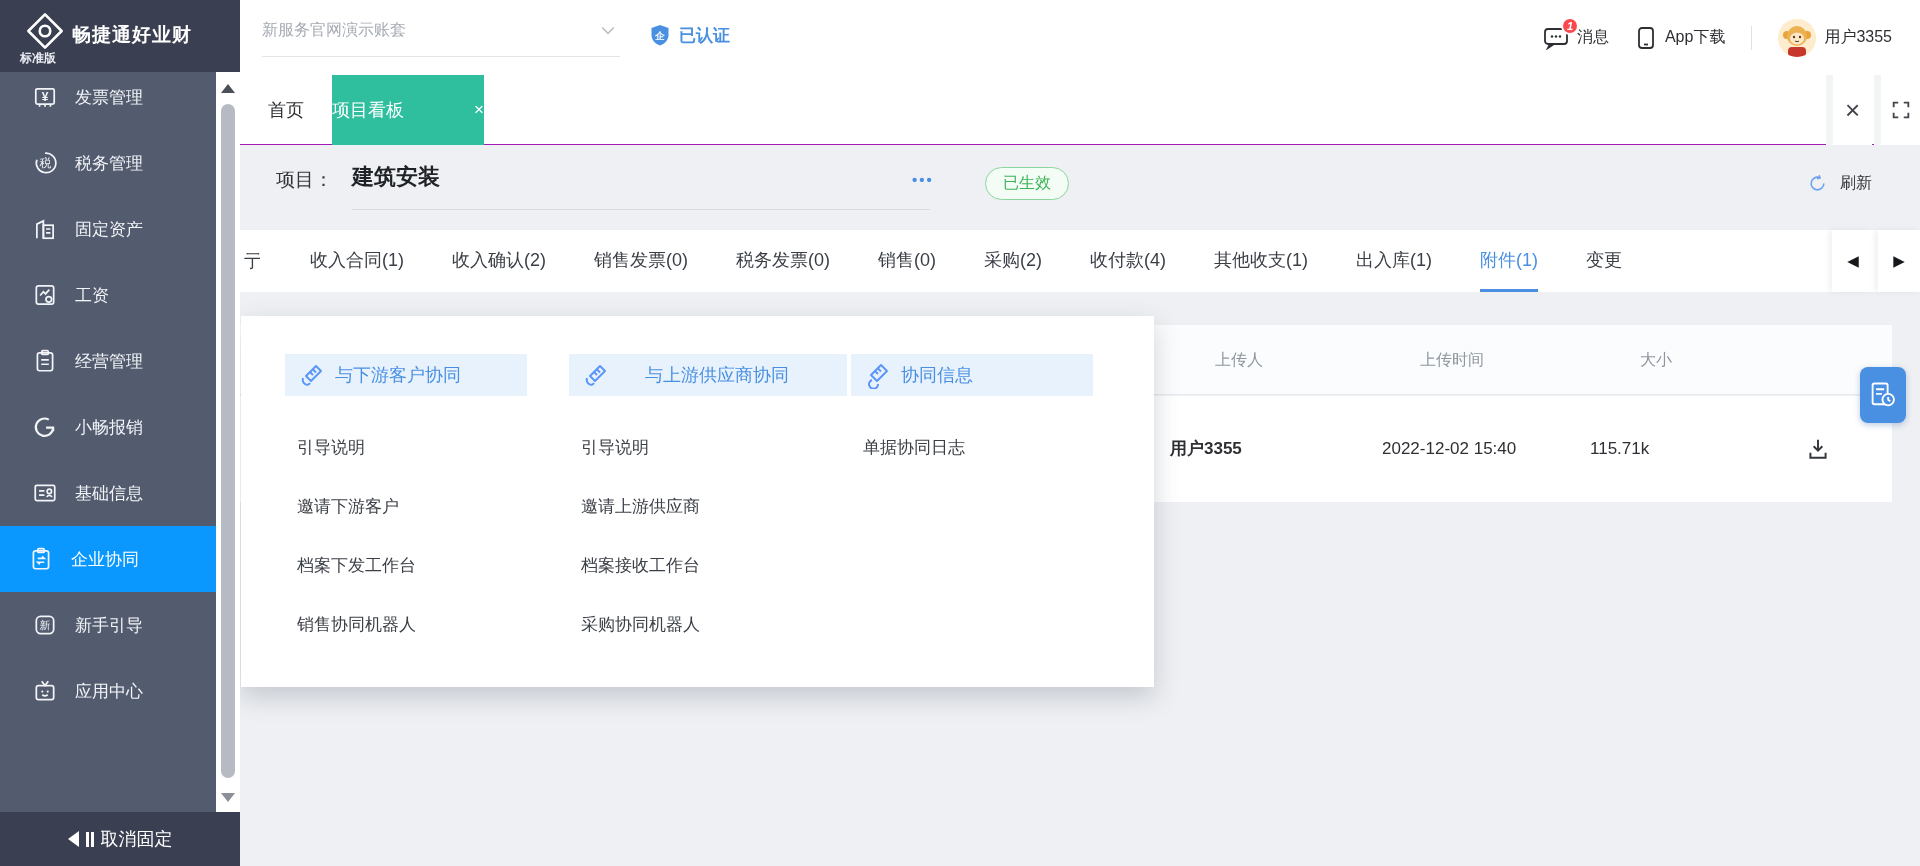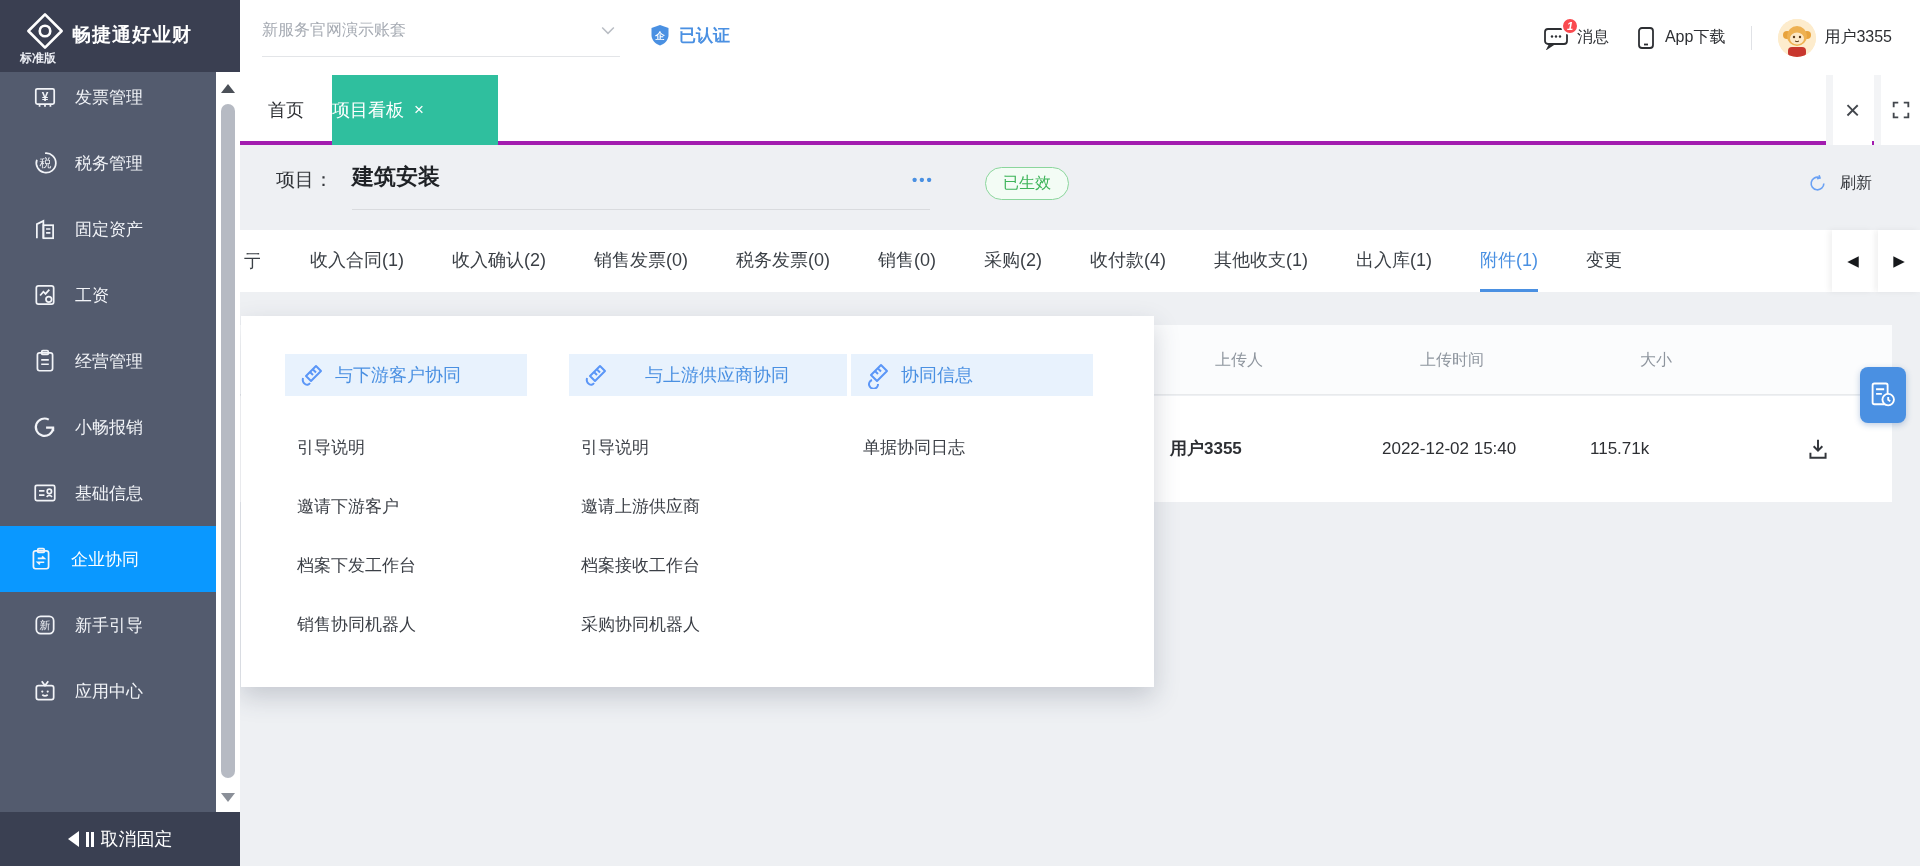--- a/index.html
+++ b/index.html
@@ -32,23 +32,23 @@
   .account-chevron { position:absolute; right:2px; top:0; color:#b9bdc4; }
   .verified { position:absolute; left:408px; top:23px; display:flex; align-items:center; gap:7px; color:#4a90e2; font-weight:bold; font-size:17px; }
   .top-right { position:absolute; right:28px; top:0; height:75px; display:flex; align-items:center; gap:26px; font-size:16px; color:#2d2f33; }
   .top-item { display:flex; align-items:center; gap:8px; cursor:pointer; }
   .msg-wrap { position:relative; width:26px; height:24px; }
   .msg-badge { position:absolute; top:-9px; right:-10px; min-width:18px; height:18px; border-radius:9px; background:#fa4a4f; border:2px solid #fff; color:#fff; font-size:11px; font-weight:bold; display:flex; align-items:center; justify-content:center; }
   .tr-divider { width:1px; height:24px; background:#e0e2e6; }
   .avatar { width:38px; height:38px; border-radius:50%; background:#fdebc9; overflow:hidden; }
 
   
-  .tabrow { position:absolute; left:240px; top:75px; width:1680px; height:70px; background:#fff; border-bottom:4px solid #a21caf; }
+  .tabrow { position:absolute; left:240px; top:75px; width:1680px; height:70px; background:#fff; border-bottom:1px solid #a21caf; }
   .tab-home { position:absolute; left:0; top:0; width:92px; height:70px; line-height:70px; text-align:center; font-size:18px; color:#2d2f33; cursor:pointer; }
-  .tab-project { position:absolute; left:92px; top:0; width:166px; height:70px; background:#2fbf9e; color:#fff; display:flex; align-items:center; justify-content:flex-start; gap:10px; font-size:18px; cursor:pointer; }
+  .tab-project { position:absolute; left:92px; top:0; width:152px; height:70px; background:#2fbf9e; color:#fff; display:flex; align-items:center; justify-content:space-between; gap:10px; font-size:18px; cursor:pointer; }
   .tab-close { font-size:17px; cursor:pointer; }
   .tr-btn { position:absolute; top:0; width:46px; height:70px; display:flex; align-items:center; justify-content:center; background:#fff; border-left:7px solid #f3f4f6; cursor:pointer; color:#43474d; }
   .tr-close { right:48px; font-size:26px; font-weight:300; }
   .tr-full { right:0; }
 
   
   .content { position:absolute; left:240px; top:145px; width:1680px; height:721px; background:#eef0f3; }
 
   .p-label { position:absolute; left:36px; top:22px; font-size:19px; color:#33363b; }
   .p-name { position:absolute; left:112px; top:17px; font-size:22px; font-weight:bold; color:#1f2226; }

